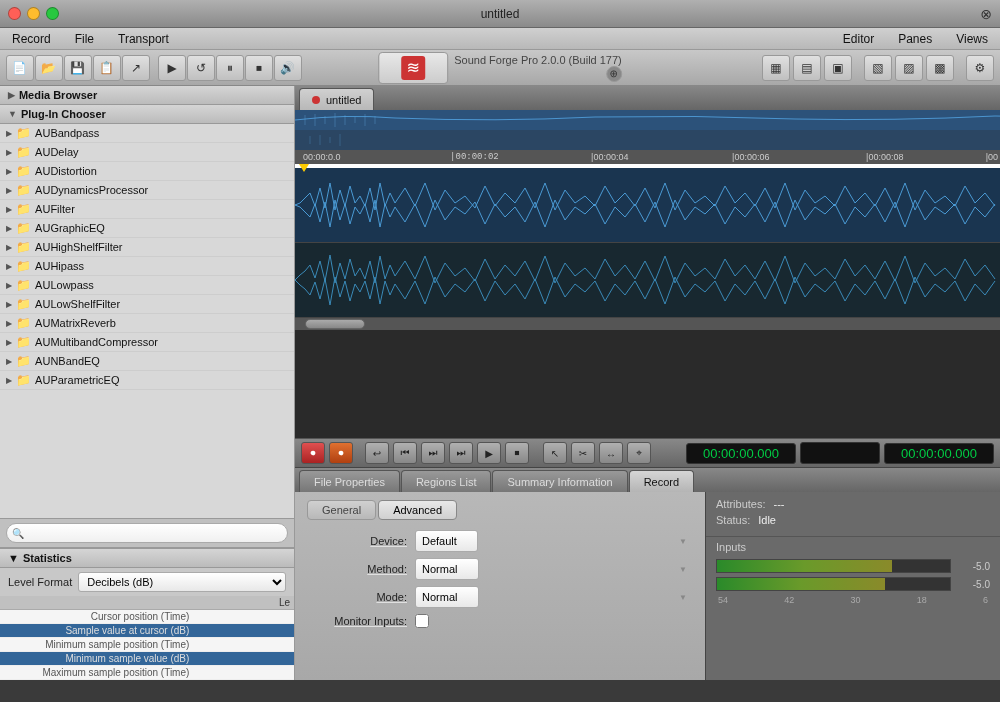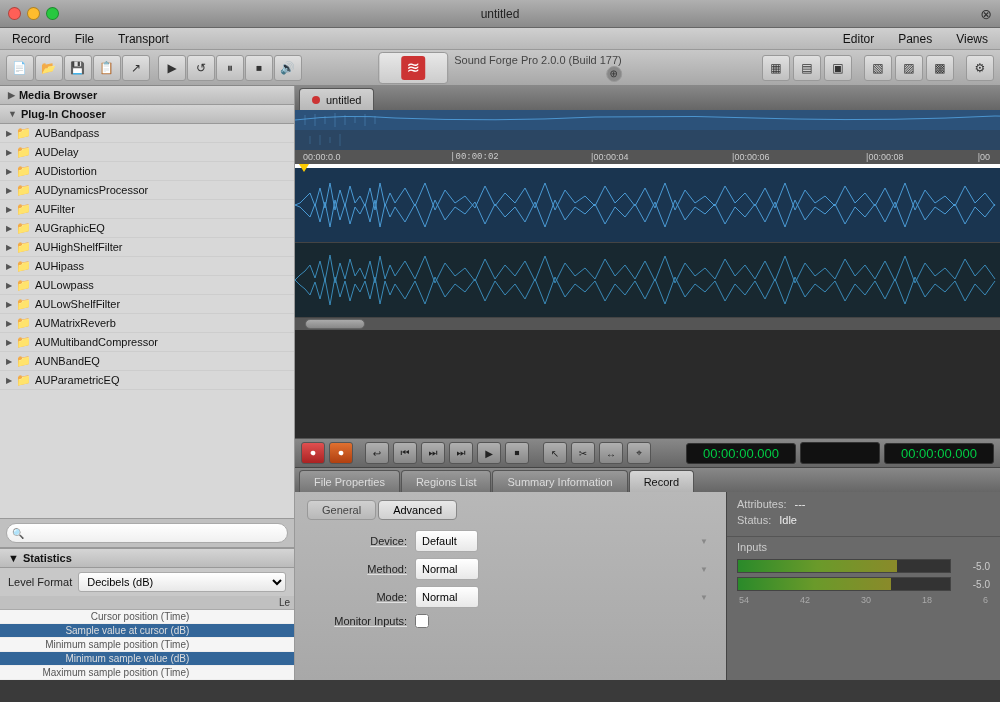--- a/index.html
+++ b/index.html
@@ -508,21 +508,21 @@
       pointer-events: none;
     }
     .form-checkbox {
       width: 14px;
       height: 14px;
       cursor: pointer;
     }
 
     
     .attr-panel {
-      width: 274px;
+      width: 295px;
       background: #6a6a6a;
       border-left: 1px solid #444;
       display: flex;
       flex-direction: column;
     }
     .attr-section {
       padding: 6px 10px;
       border-bottom: 1px solid #555;
     }
     .attr-row {
@@ -844,21 +844,21 @@
         </svg>
       </div>
 
       <div class="timeline-ruler">
         <div class="cursor-triangle"></div>
         <span class="ruler-marker" style="left:8px;">00:00:0.0</span>
         <span class="ruler-marker" style="left:22%;font-family:Liberation Mono, monospace;">|00:00:02</span>
         <span class="ruler-marker" style="left:42%;">|00:00:04</span>
         <span class="ruler-marker" style="left:62%;">|00:00:06</span>
         <span class="ruler-marker" style="left:81%;">|00:00:08</span>
-        <span class="ruler-marker" style="right:10px;">|00</span>
+        <span class="ruler-marker" style="right:2px;">|00</span>
       </div>
 
       <div class="track-row" style="height:75px;">
         <svg class="waveform-svg">
           <rect width="100%" height="100%" fill="#1a3550"></rect>
           <g stroke="#2a7ab8" stroke-width="1" opacity="0.9">
             
           </g>
 
           <polyline points="0,37 5,35 10,30 15,25 20,38 25,20 30,40 35,15 40,42 45,22 50,38 55,18 60,35 65,28 70,38 75,20 80,42 85,15 90,38 95,25 100,35 110,20 120,38 130,15 140,42 150,22 160,35 170,28 180,40 190,18 200,38 210,25 220,35 230,20 240,40 250,15 260,42 270,22 280,35 290,28 300,38 310,18 320,35 330,25 340,38 350,20 360,40 370,15 380,42 390,22 400,35 410,28 420,38 430,18 440,35 450,25 460,38 470,20 480,40 490,15 500,42 510,22 520,35 530,28 540,38 550,18 560,35 570,25 580,38 590,20 600,40 610,15 620,42 630,22 640,35 650,28 660,38 670,18 680,35 690,25 700,38" fill="none" stroke="#4a9ad4" stroke-width="1"></polyline>

